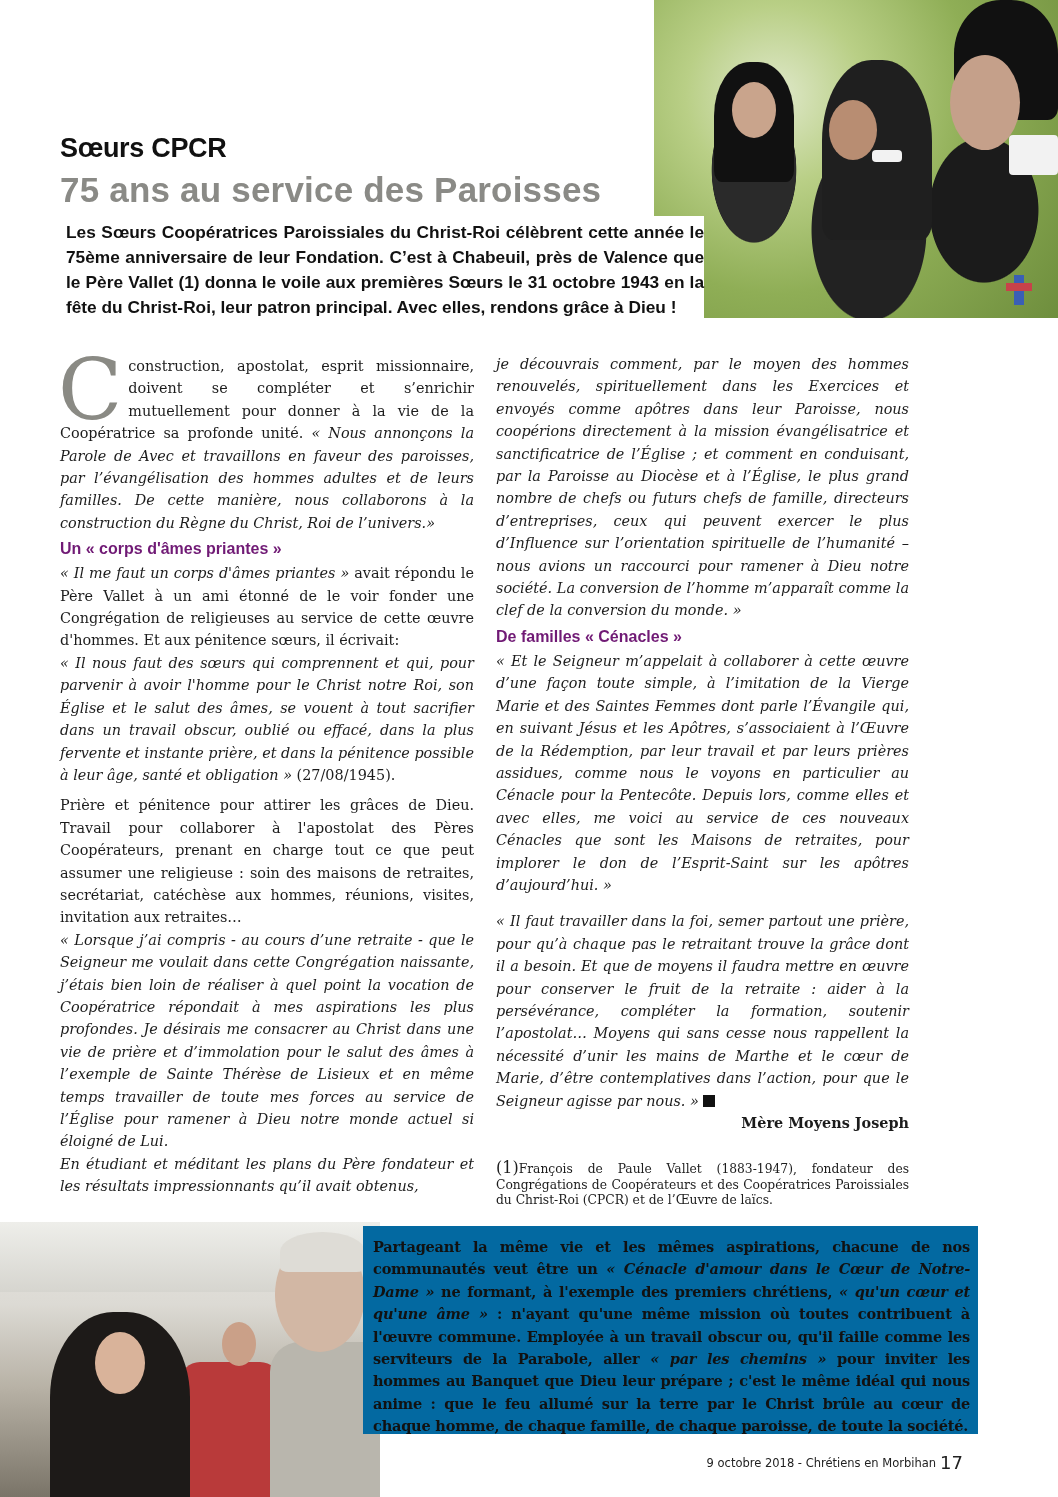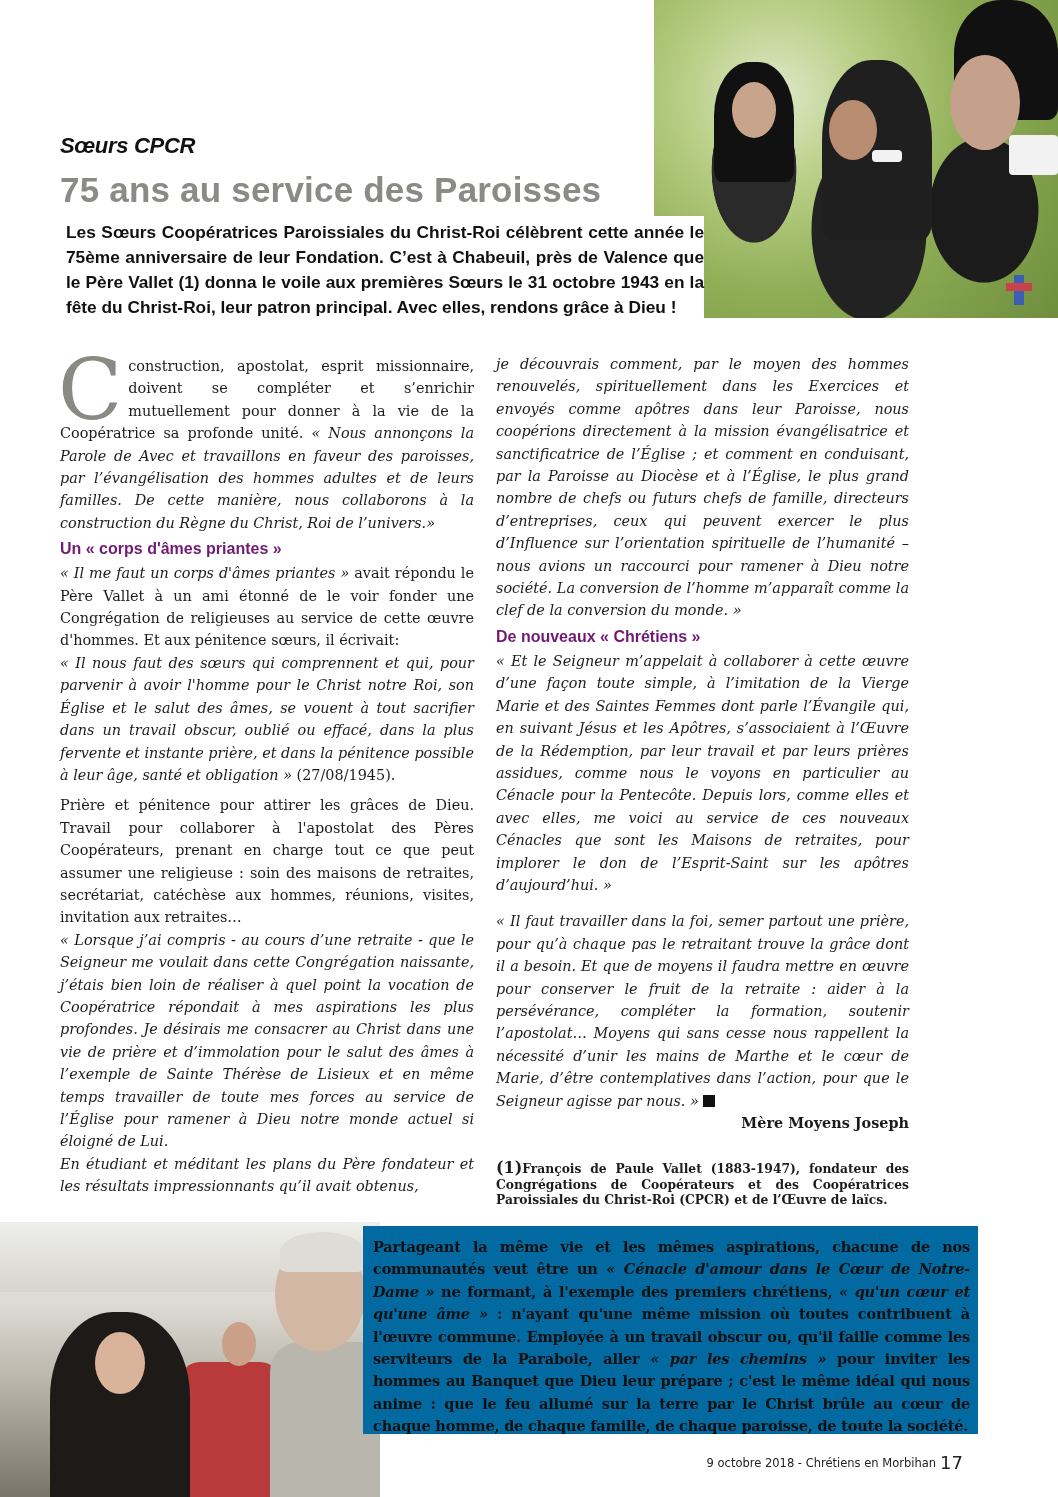--- a/index.html
+++ b/index.html
@@ -19,21 +19,21 @@
   .photo-top .face { position: absolute; border-radius: 50%; background: #c9a48c; }
   .photo-top .veil { position: absolute; border-radius: 45% 45% 10% 10%; background: #111; }
   .photo-top .collar { position: absolute; background: #f2f2f2; border-radius: 4px; }
   .photo-top .cross { position: absolute; width: 10px; height: 30px; background: #3a5fb5; }
   .photo-top .cross::after { content: ""; position: absolute; left: -8px; top: 8px; width: 26px; height: 8px; background: #c8424a; }
 
   
   .title-1 {
     position: absolute; left: 60px; top: 133px;
     font-family: "Liberation Sans", sans-serif; font-weight: bold;
-    font-size: 22px; color: #111; letter-spacing: -0.3px; font-style: italic;
+    font-size: 27px; color: #111; letter-spacing: -0.3px;
   }
   .title-2 {
     position: absolute; left: 60px; top: 170px;
     font-family: "Liberation Sans", sans-serif; font-weight: bold;
     font-size: 35px; color: #8a8a86; letter-spacing: 0.2px;
   }
 
   
   .intro {
     position: absolute; left: 52px; top: 216px; width: 652px; height: 104px;
@@ -63,21 +63,21 @@
   }
   .signature {
     text-align: right; font-weight: bold; margin-top: 8px;
   }
   .end-square {
     display: inline-block; width: 12px; height: 12px; background: #111; vertical-align: -1px; margin-left: 4px;
   }
   .footnote {
     position: absolute; left: 496px; top: 1160px; width: 413px;
     font-family: "DejaVu Serif", serif; font-size: 12.3px; line-height: 15.5px;
-    text-align: justify; color: #1c1c1c; font-weight: bold;
+    text-align: justify; color: #1c1c1c;
   }
   .footnote .fn-num { font-size: 16px; }
 
   
   .photo-bottom {
     position: absolute; left: 0; top: 1222px; width: 380px; height: 275px;
     background: linear-gradient(180deg, #e8e6e1 0%, #dcdad4 30%, #b8b2a6 60%, #7a7468 100%);
     overflow: hidden;
   }
   .photo-bottom .tent { position: absolute; left: 0; top: 0; width: 380px; height: 70px;
@@ -147,21 +147,21 @@
   <p>
     <span class="it">« Il nous faut des sœurs qui comprennent et qui, pour parvenir à avoir l'homme pour le Christ notre Roi, son Église et le salut des âmes, se vouent à tout sacrifier dans un travail obscur, oublié ou effacé, dans la plus fervente et instante prière, et dans la pénitence possible à leur âge, santé et obligation »</span><span> (27/08/1945).</span>
   </p>
   <p class="gap">Prière et pénitence pour attirer les grâces de Dieu. Travail pour collaborer à l'apostolat des Pères Coopérateurs, prenant en charge tout ce que peut assumer une religieuse : soin des maisons de retraites, secrétariat, catéchèse aux hommes, réunions, visites, invitation aux retraites…</p>
   <p class="it">« Lorsque j’ai compris - au cours d’une retraite - que le Seigneur me voulait dans cette Congrégation naissante, j’étais bien loin de réaliser à quel point la vocation de Coopératrice répondait à mes aspirations les plus profondes. Je désirais me consacrer au Christ dans une vie de prière et d’immolation pour le salut des âmes à l’exemple de Sainte Thérèse de Lisieux et en même temps travailler de toute mes forces au service de l’Église pour ramener à Dieu notre monde actuel si éloigné de Lui.</p>
   <p class="it">En étudiant et méditant les plans du Père fondateur et les résultats impressionnants qu’il avait obtenus,</p>
 </div>
 
 <div class="col col-right">
   <p class="it">je découvrais comment, par le moyen des hommes renouvelés, spirituellement dans les Exercices et envoyés comme apôtres dans leur Paroisse, nous coopérions directement à la mission évangélisatrice et sanctificatrice de l’Église ; et comment en conduisant, par la Paroisse au Diocèse et à l’Église, le plus grand nombre de chefs ou futurs chefs de famille, directeurs d’entreprises, ceux qui peuvent exercer le plus d’Influence sur l’orientation spirituelle de l’humanité – nous avions un raccourci pour ramener à Dieu notre société. La conversion de l’homme m’apparaît comme la clef de la conversion du monde. »</p>
-  <h3>De nouveaux « Chrétiens »</h3>
+  <h3>De familles « Cénacles »</h3>
   <p class="it">« Et le Seigneur m’appelait à collaborer à cette œuvre d’une façon toute simple, à l’imitation de la Vierge Marie et des Saintes Femmes dont parle l’Évangile qui, en suivant Jésus et les Apôtres, s’associaient à l’Œuvre de la Rédemption, par leur travail et par leurs prières assidues, comme nous le voyons en particulier au Cénacle pour la Pentecôte. Depuis lors, comme elles et avec elles, me voici au service de ces nouveaux Cénacles que sont les Maisons de retraites, pour implorer le don de l’Esprit-Saint sur les apôtres d’aujourd’hui. »</p>
   <p class="it gap" style="margin-top:14px;">
     <span>« Il faut travailler dans la foi, semer partout une prière, pour qu’à chaque pas le retraitant trouve la grâce dont il a besoin. Et que de moyens il faudra mettre en œuvre pour conserver le fruit de la retraite : aider à la persévérance, compléter la formation, soutenir l’apostolat… Moyens qui sans cesse nous rappellent la nécessité d’unir les mains de Marthe et le cœur de Marie, d’être contemplatives dans l’action, pour que le Seigneur agisse par nous. »</span><span class="end-square"></span>
   </p>
   <p class="signature">Mère Moyens Joseph</p>
 </div>
 
 <div class="footnote">
   <span class="fn-num">(1)</span><span>François de Paule Vallet (1883-1947), fondateur des Congrégations de Coopérateurs et des Coopératrices Paroissiales du Christ-Roi (CPCR) et de l’Œuvre de laïcs.</span>
 </div>

